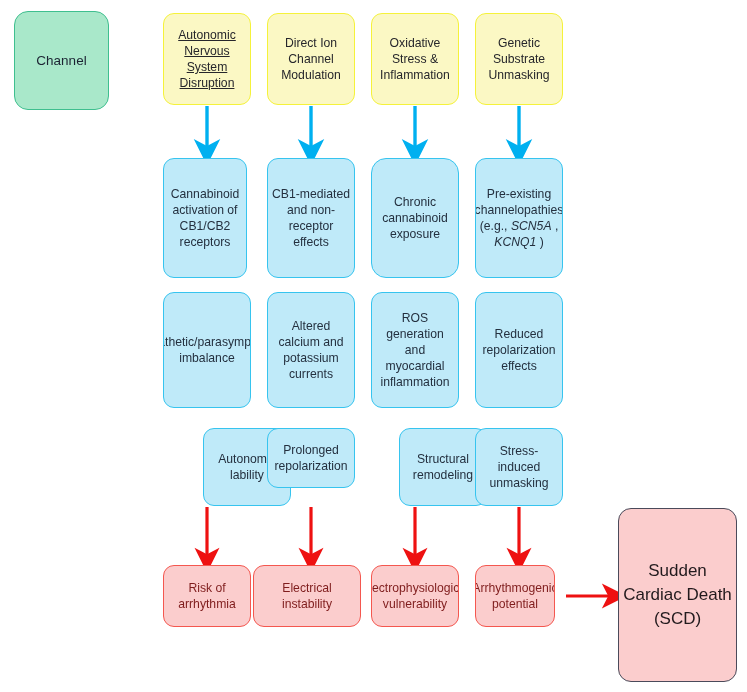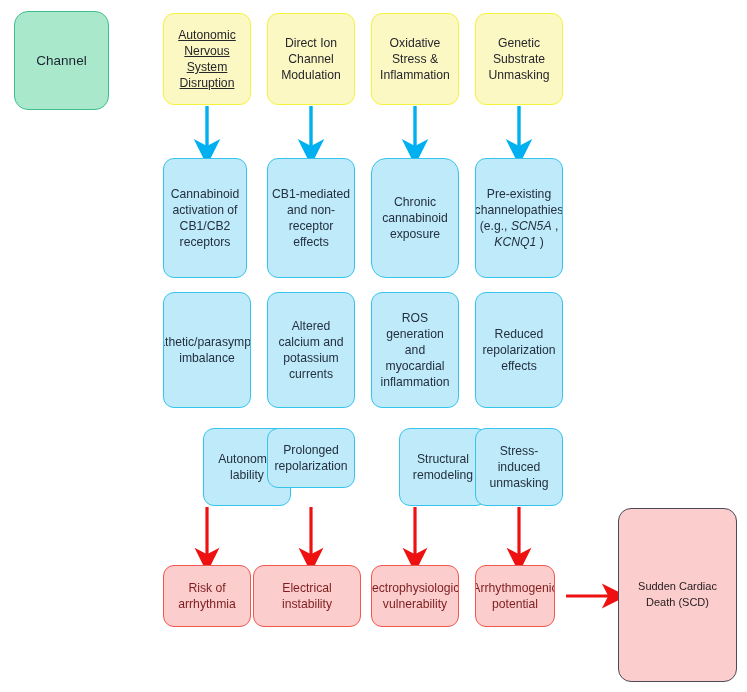--- a/index.html
+++ b/index.html
@@ -67,21 +67,21 @@
     background: #fbcdcd;
     border: 1.5px solid #f4574f;
     font-size: 12.2px;
     color: #7f1d1d;
   }
 
   
   .node-terminal {
     background: #fbcdcd;
     border: 1.5px solid #4a4a5a;
-    font-size: 11px;
+    font-size: 17px;
     color: #221a1d;
     border-radius: 13px;
     line-height: 1.42;
   }
 
   .node em, .node .gene {
     font-style: italic;
   }
 
   svg.edges {

